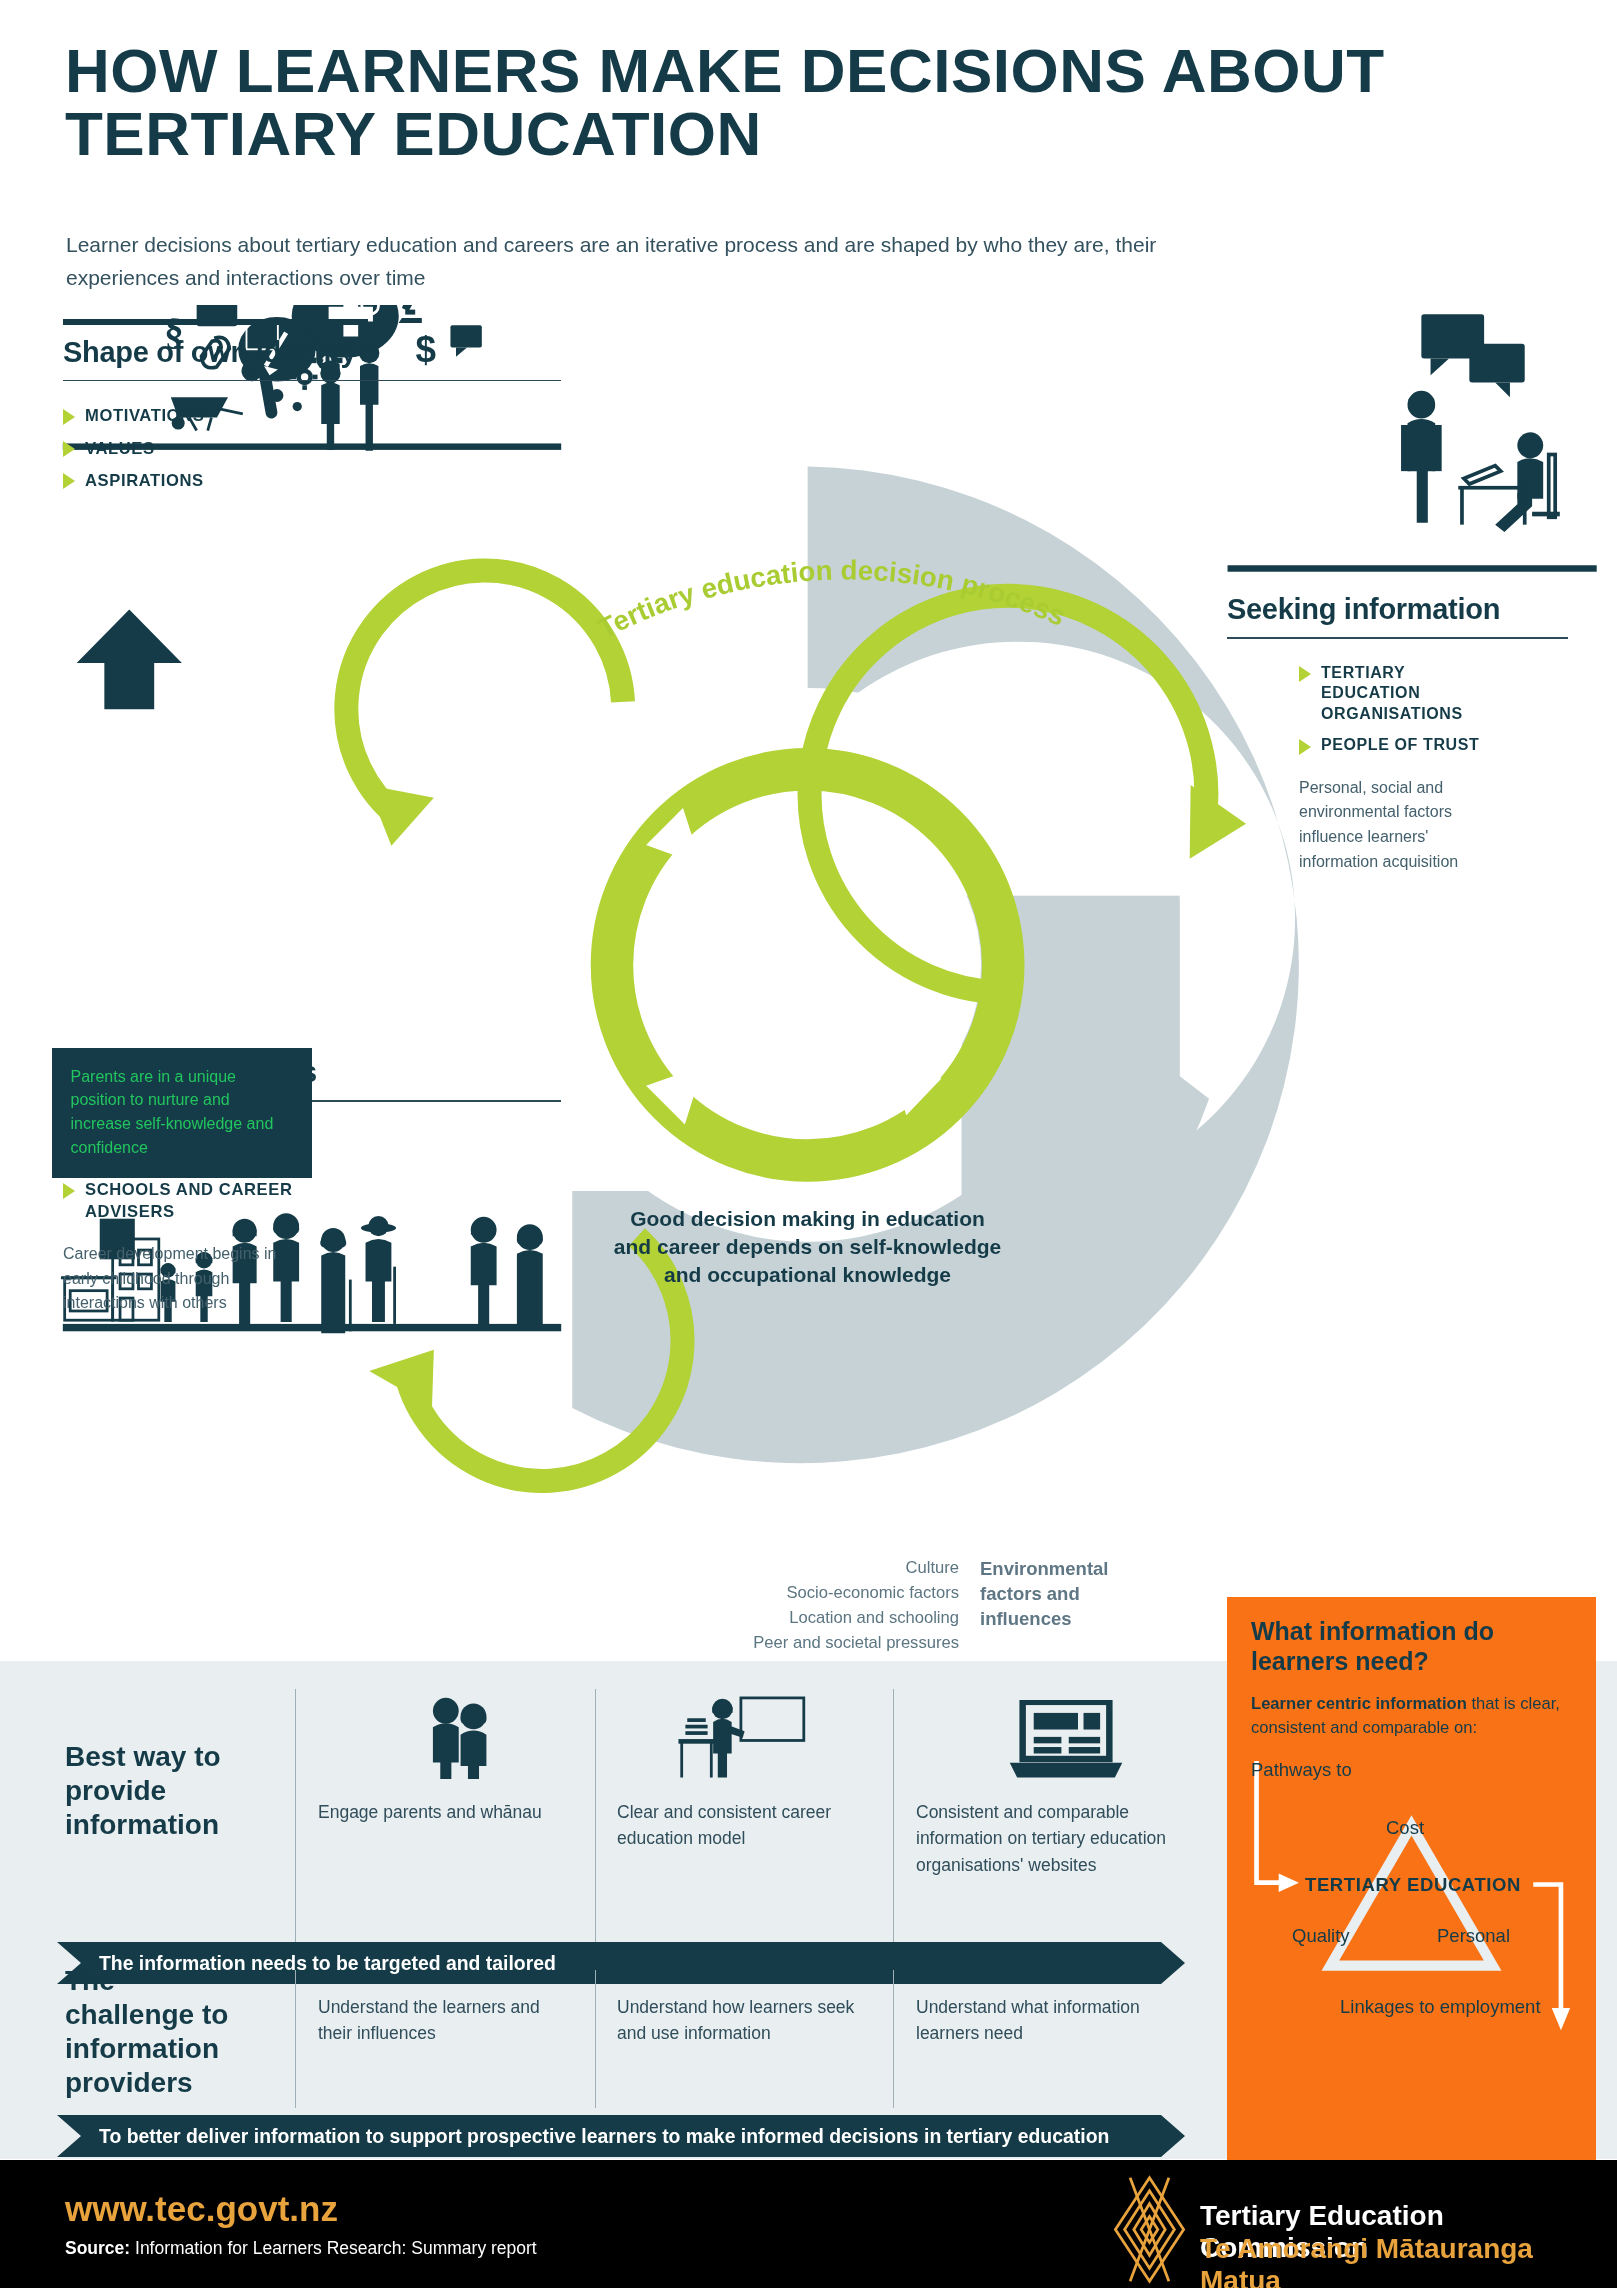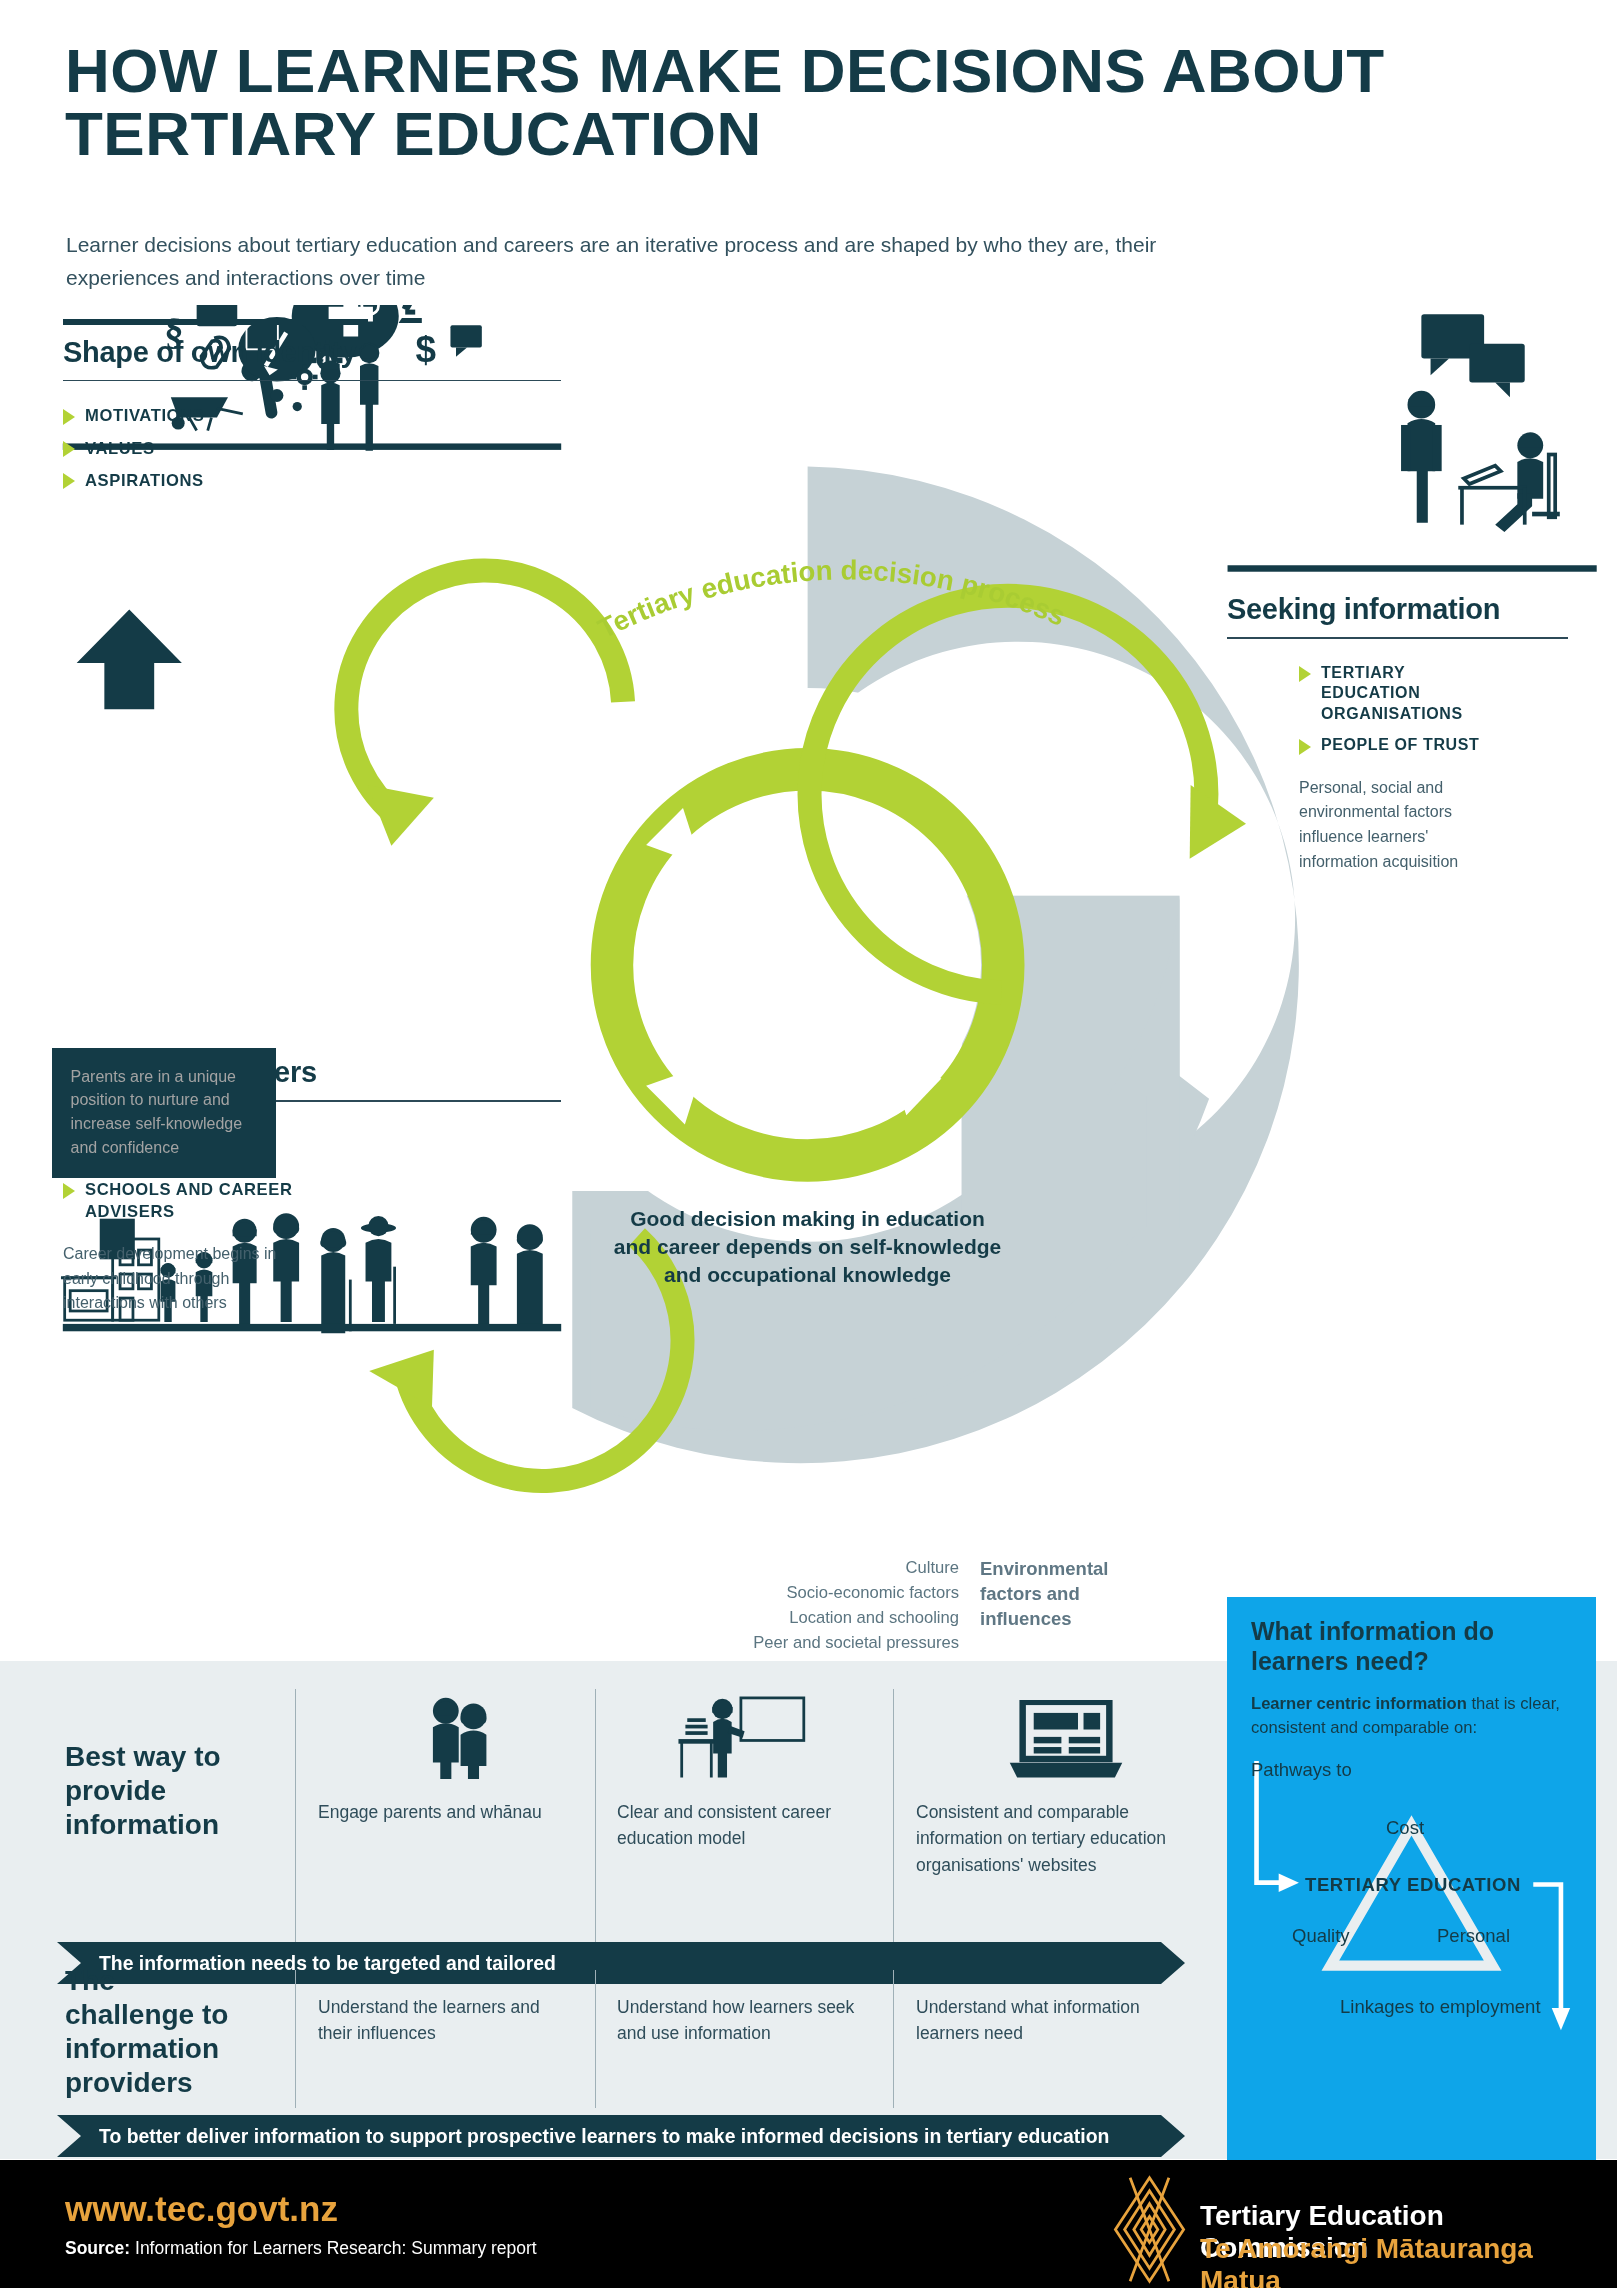--- a/index.html
+++ b/index.html
@@ -62,22 +62,22 @@
   #influence .rule-thin { width:498px; margin-top:11px; }
 
   
   #seeking { left:1227px; top:277px; width:360px; }
   #seeking .panel-title { margin-top:11px; }
   #seeking .rule-thin { width:341px; margin-top:11px; }
   #seeking .bullet .btxt { font-size:16px; }
 
   
   #parents-box {
-    position:absolute; left:52px; top:743px; width:224px;
-    background:#143b47; color:#a3a3a3;
+    position:absolute; left:52px; top:743px; width:260px;
+    background:#143b47; color:#22c55e;
     padding:16.6px 18.5px 18.5px 18.5px; font-size:16px; line-height:1.48;
   }
 
   
   #centre-text {
     position:absolute; left:609px; top:900px; width:397px; text-align:center;
     font-size:21px; font-weight:bold; line-height:1.33; color:#143b47;
   }
 
   
@@ -105,21 +105,21 @@
     font-family:"Liberation Sans Narrow","Liberation Sans",sans-serif;
     font-weight:bold; font-size:19.4px;
     display:flex; align-items:center; padding-left:42px;
     clip-path: polygon(0 0, calc(100% - 24px) 0, 100% 50%, calc(100% - 24px) 100%, 0 100%, 24px 50%);
     margin-top: 24px;
   }
 
   
   #green-panel {
     position:absolute; left:1227px; top:1597px; width:369px; height:572px;
-    background:#0ea5e9; padding:20px 24px;
+    background:#f97316; padding:20px 24px;
   }
   #gp-title { font-size:25px; font-weight:bold; line-height:1.18; color:#143b47; }
   #gp-sub { margin-top:15.7px; font-size:16.6px; line-height:1.48; color:#143b47; }
   #gp-sub b { font-weight:bold; }
   .gp-lbl { position:absolute; font-size:18.5px; color:#143b47; }
   .gp-lbl.bold { font-weight:bold; letter-spacing:0.6px; font-size:18.5px; }
 
   
   #footer { position:absolute; left:0; top:2160px; width:1618px; height:129px; background:#000; }
   #url {

